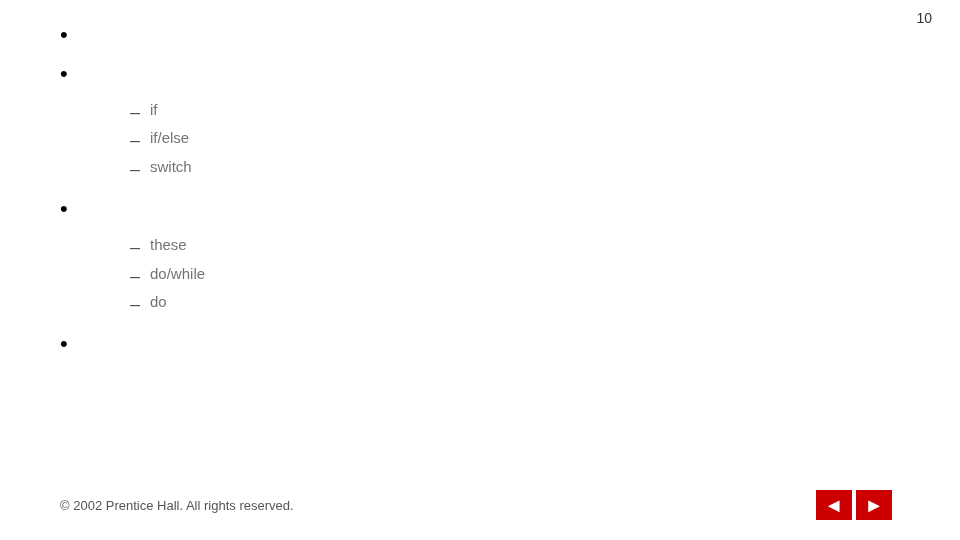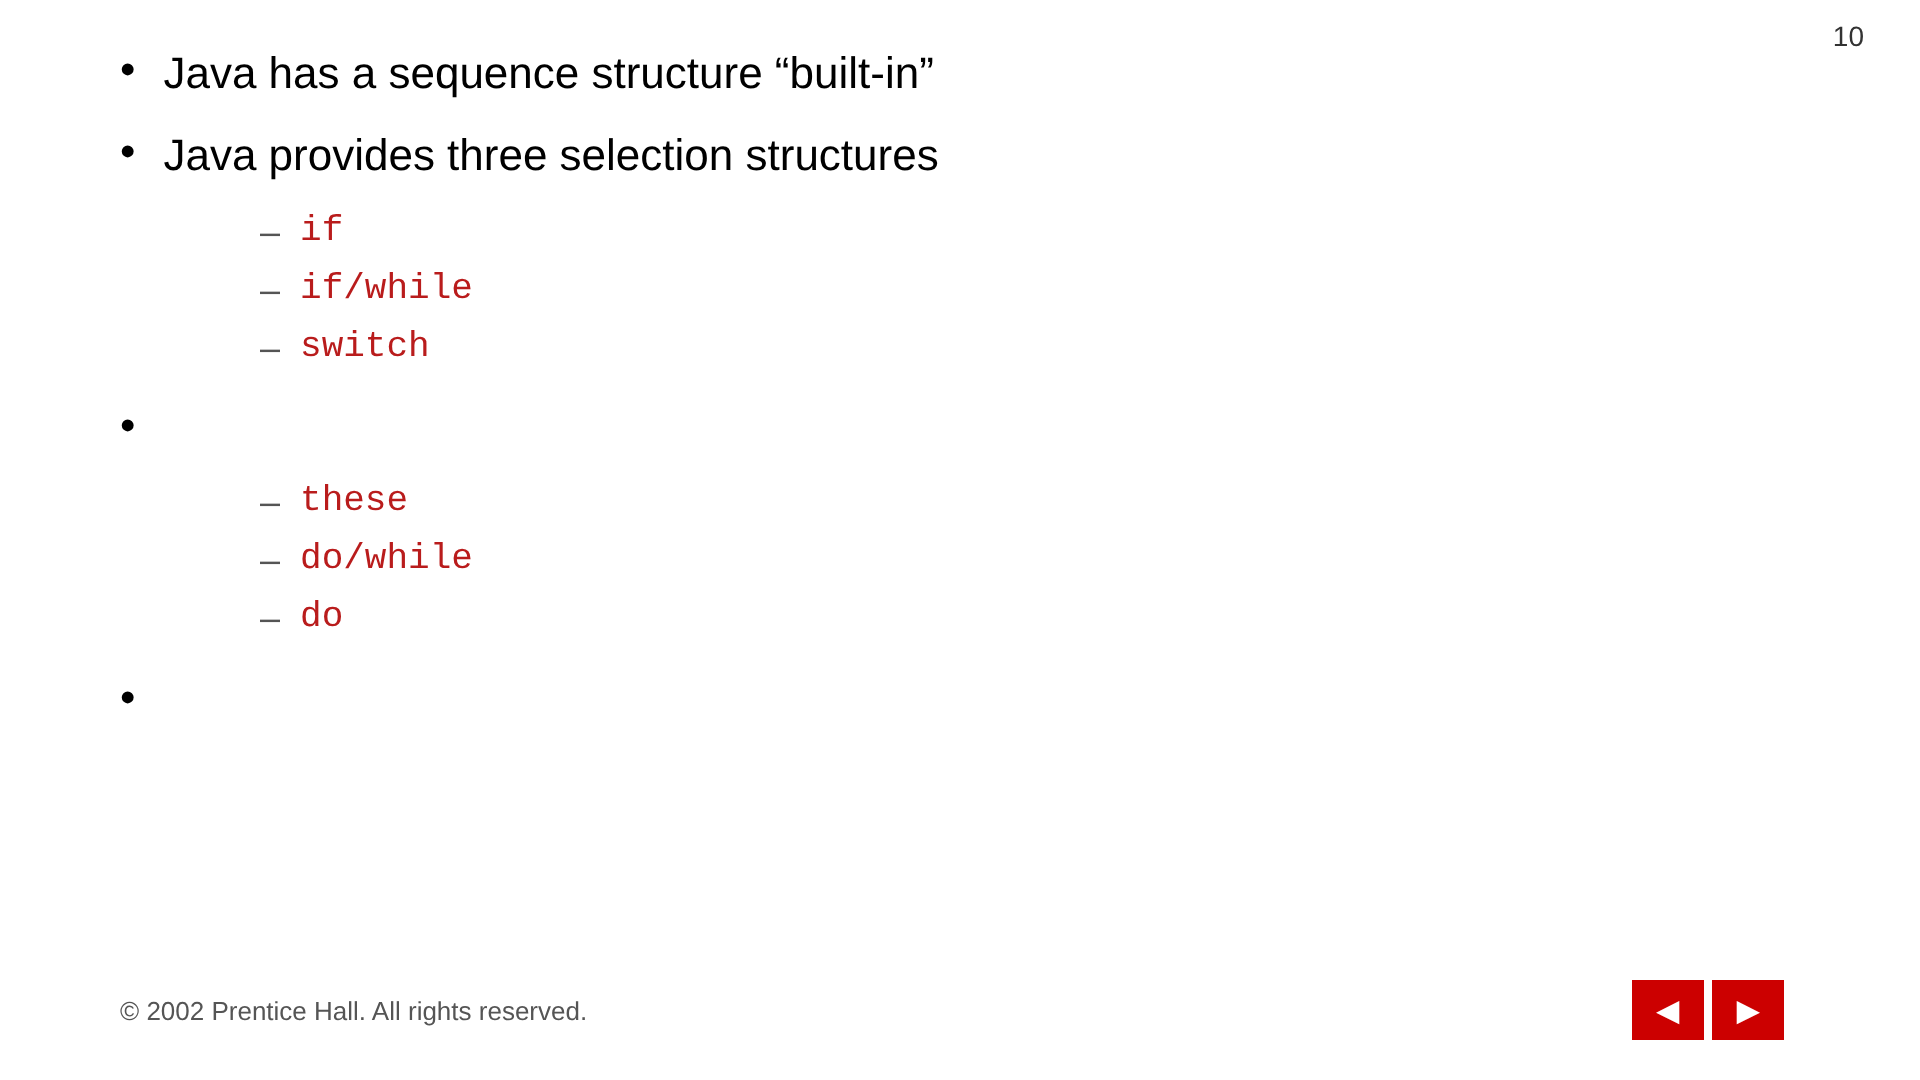--- a/index.html
+++ b/index.html
@@ -71,23 +71,23 @@
       line-height: 1.6;
       color: #000;
     }
 
     .sub-dash {
       margin-right: 10px;
       color: #555;
     }
 
     .code-text {
-      font-family: Liberation Mono, monospace;
-      font-size: 18px;
-      color: #b91c1c;
+      font-family: Liberation Sans, sans-serif;
+      font-size: 15px;
+      color: #737373;
     }
 
     .footer {
       position: absolute;
       bottom: 20px;
       left: 60px;
       right: 60px;
       display: flex;
       align-items: center;
       justify-content: space-between;
@@ -134,35 +134,33 @@
 
 <div class="slide">
 
   <div class="slide-number">10</div>
 
 
   <div class="content">
 
     <div class="bullet-main">
       <span class="bullet-dot">•</span>
-      <span>Java has a sequence structure “built-in”</span>
-    </div>
-
-    <div class="bullet-main">
-      <span class="bullet-dot">•</span>
-      <span>Java provides three selection structures</span>
+    </div>
+
+    <div class="bullet-main">
+      <span class="bullet-dot">•</span>
     </div>
     <div class="sub-list">
       <div class="sub-item">
         <span class="sub-dash">–</span>
         <span class="code-text">if</span>
       </div>
       <div class="sub-item">
         <span class="sub-dash">–</span>
-        <span class="code-text">if/while</span>
+        <span class="code-text">if/else</span>
       </div>
       <div class="sub-item">
         <span class="sub-dash">–</span>
         <span class="code-text">switch</span>
       </div>
     </div>
 
     <div class="bullet-main">
       <span class="bullet-dot">•</span>
     </div>

